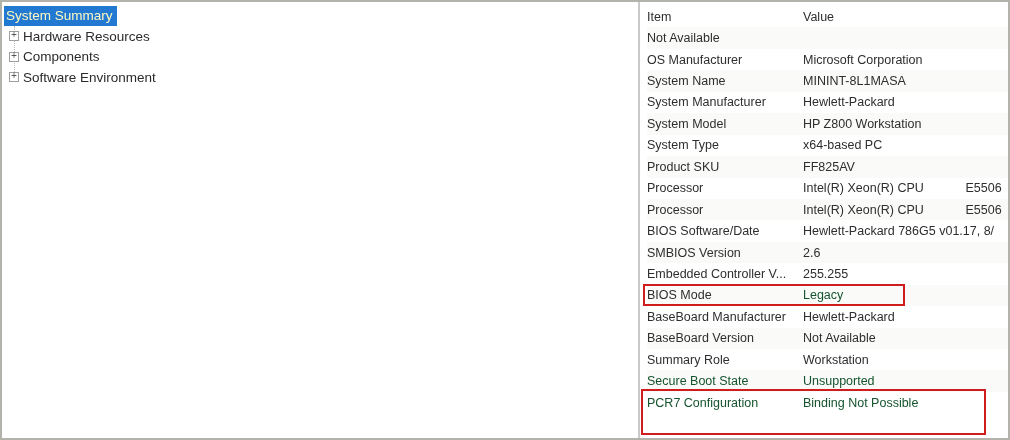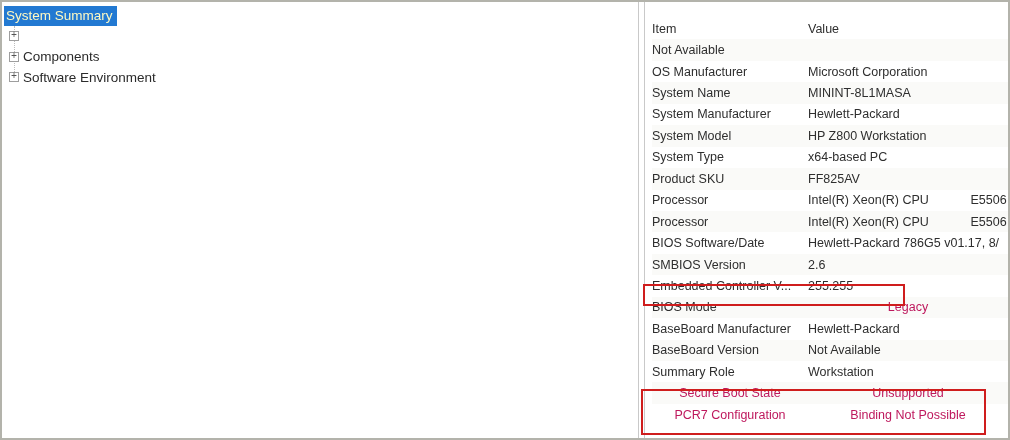--- a/index.html
+++ b/index.html
@@ -69,23 +69,22 @@
     text-align: center;
     margin-right: 4px;
     flex: 0 0 10px;
     font-family: "Liberation Mono", "DejaVu Sans Mono", monospace;
   }
   .tree-label { white-space: nowrap; }
 
   
   .right-pane {
     flex: 1 1 auto;
-    margin-left: 5px;
     border-left: 1px solid #c9c9c9;
-    padding: 16px 0 0 7px;
+    padding: 4px 0 0 7px;
     overflow: hidden;
     background: #ffffff;
   }
   .trow {
     display: flex;
     align-items: center;
     height: 21.45px;
     font-size: 12.5px;
     color: #2e2e2e;
     overflow: hidden;
@@ -96,21 +95,21 @@
     flex: 0 0 156px;
     white-space: nowrap;
     overflow: hidden;
   }
   .cell-value {
     flex: 1 1 auto;
     white-space: pre;
     overflow: hidden;
   }
   .header-row { color: #2e2e2e; }
-  .olive { color: #be185d; text-align: center; }
+  .olive { color: #14532d; }
 
   
   .red-box {
     position: absolute;
     border: 2px solid #cf1d1d;
     background: transparent;
     pointer-events: none;
     z-index: 5;
   }
   #bios-mode-box   { left: 641px; top: 282px; width: 262px; height: 22px; }
@@ -123,20 +122,21 @@
 
   <div class="left-pane">
     <div class="tree-connector"></div>
 
     <div class="tree-root-row">
       <span class="tree-selected">System Summary</span>
     </div>
 
     <div class="tree-item">
       <span class="expand-box"><span>+</span></span>
+      <span class="tree-label">Hardware Resources</span>
     </div>
     <div class="tree-item">
       <span class="expand-box"><span>+</span></span>
       <span class="tree-label">Components</span>
     </div>
     <div class="tree-item">
       <span class="expand-box"><span>+</span></span>
       <span class="tree-label">Software Environment</span>
     </div>
   </div>

